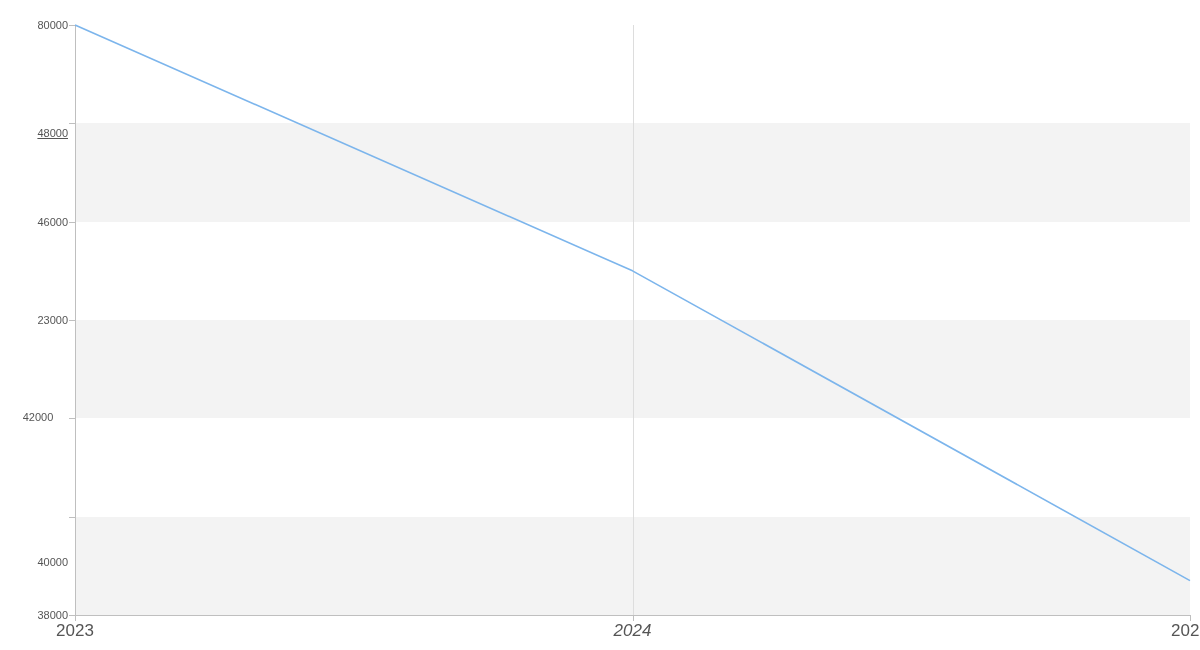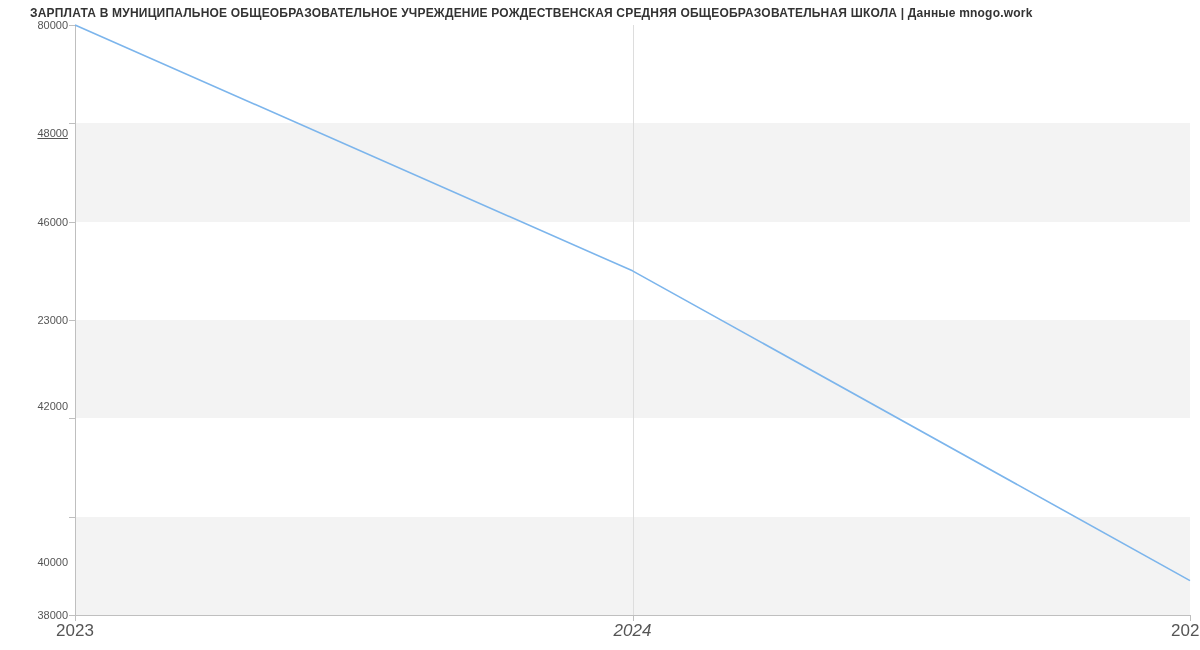--- a/index.html
+++ b/index.html
@@ -86,21 +86,20 @@
     fill: none;
     stroke: #7cb5ec;
     stroke-width: 1.6;
     stroke-linejoin: round;
   }
 </style>
 </head>
 <body>
 
 <div class="chart-wrap">
-  <div class="title">ЗАРПЛАТА В МУНИЦИПАЛЬНОЕ ОБЩЕОБРАЗОВАТЕЛЬНОЕ УЧРЕЖДЕНИЕ РОЖДЕСТВЕНСКАЯ СРЕДНЯЯ ОБЩЕОБРАЗОВАТЕЛЬНАЯ ШКОЛА | Данные mnogo.work</div>
 
   <div class="plot">
       <div class="band" style="top: 98.3333px; height: 98.3333px;"></div>
       <div class="band" style="top: 295px; height: 98.3333px;"></div>
       <div class="band" style="top: 491.667px; height: 98.3333px;"></div>
 
     <div class="xgrid" id="xgrid-mid" style="left: 557.5px;"></div>
 
     <div class="axis-line" id="xaxis-line" style="left: 0px; width: 1115px; height: 1px; top: 590px;"></div>
 
@@ -109,21 +108,21 @@
     <svg class="line">
         <path id="series-path" d="M 0 0 Q 278.75 122.91666666666666 557.5 245.83333333333331 Q 836.25 400.70833333333337 1115 555.5833333333334" stroke="#7cb5ec"></path>
       </svg>
   </div>
 
   <div id="yticks-holder">
       <div class="ytick-label" style="top: 615px;">38000</div>
       <div class="tick" style="left: 69px; top: 615px;"></div>
       <div class="ytick-label" style="top: 516.667px; margin-top: 45px;">40000</div>
       <div class="tick" style="left: 69px; top: 516.667px;"></div>
-      <div class="ytick-label" style="top: 406px;">42000</div>
+      <div class="ytick-label" style="top: 417px; text-align: center;">42000</div>
       <div class="tick" style="left: 69px; top: 418.333px;"></div>
       <div class="ytick-label" style="top: 320px;">23000</div>
       <div class="tick" style="left: 69px; top: 320px;"></div>
       <div class="ytick-label" style="top: 221.667px; text-align: right;">46000</div>
       <div class="tick" style="left: 69px; top: 221.667px;"></div>
       <div class="ytick-label" style="top: 133px; text-decoration: underline;">48000</div>
       <div class="tick" style="left: 69px; top: 123.333px;"></div>
       <div class="ytick-label" style="top: 25px;">80000</div>
       <div class="tick" style="left: 69px; top: 25px;"></div>
     </div>

